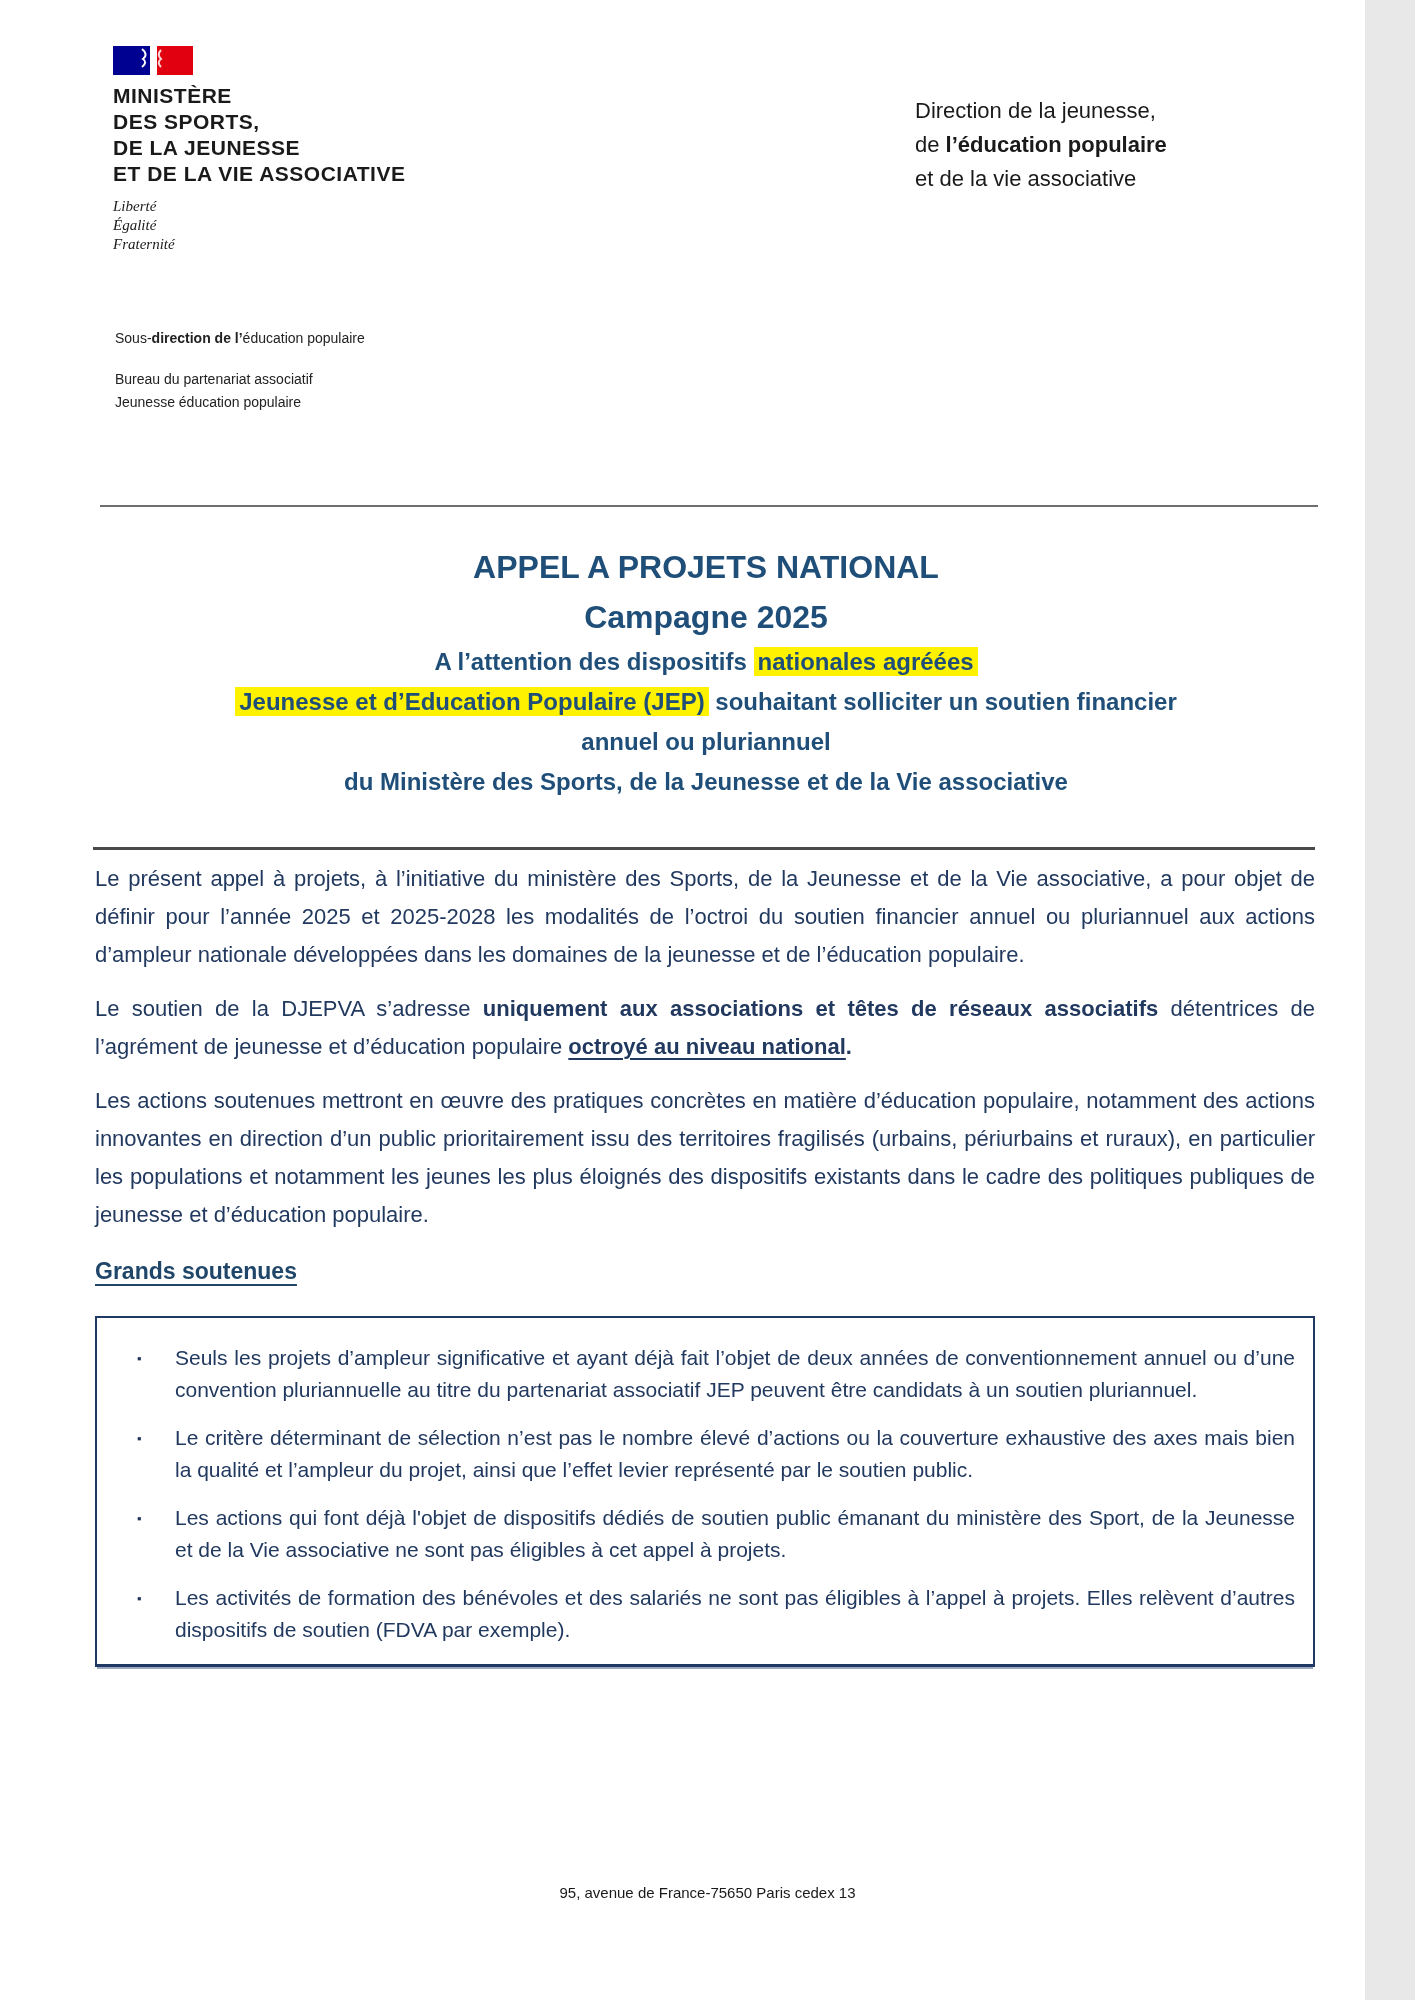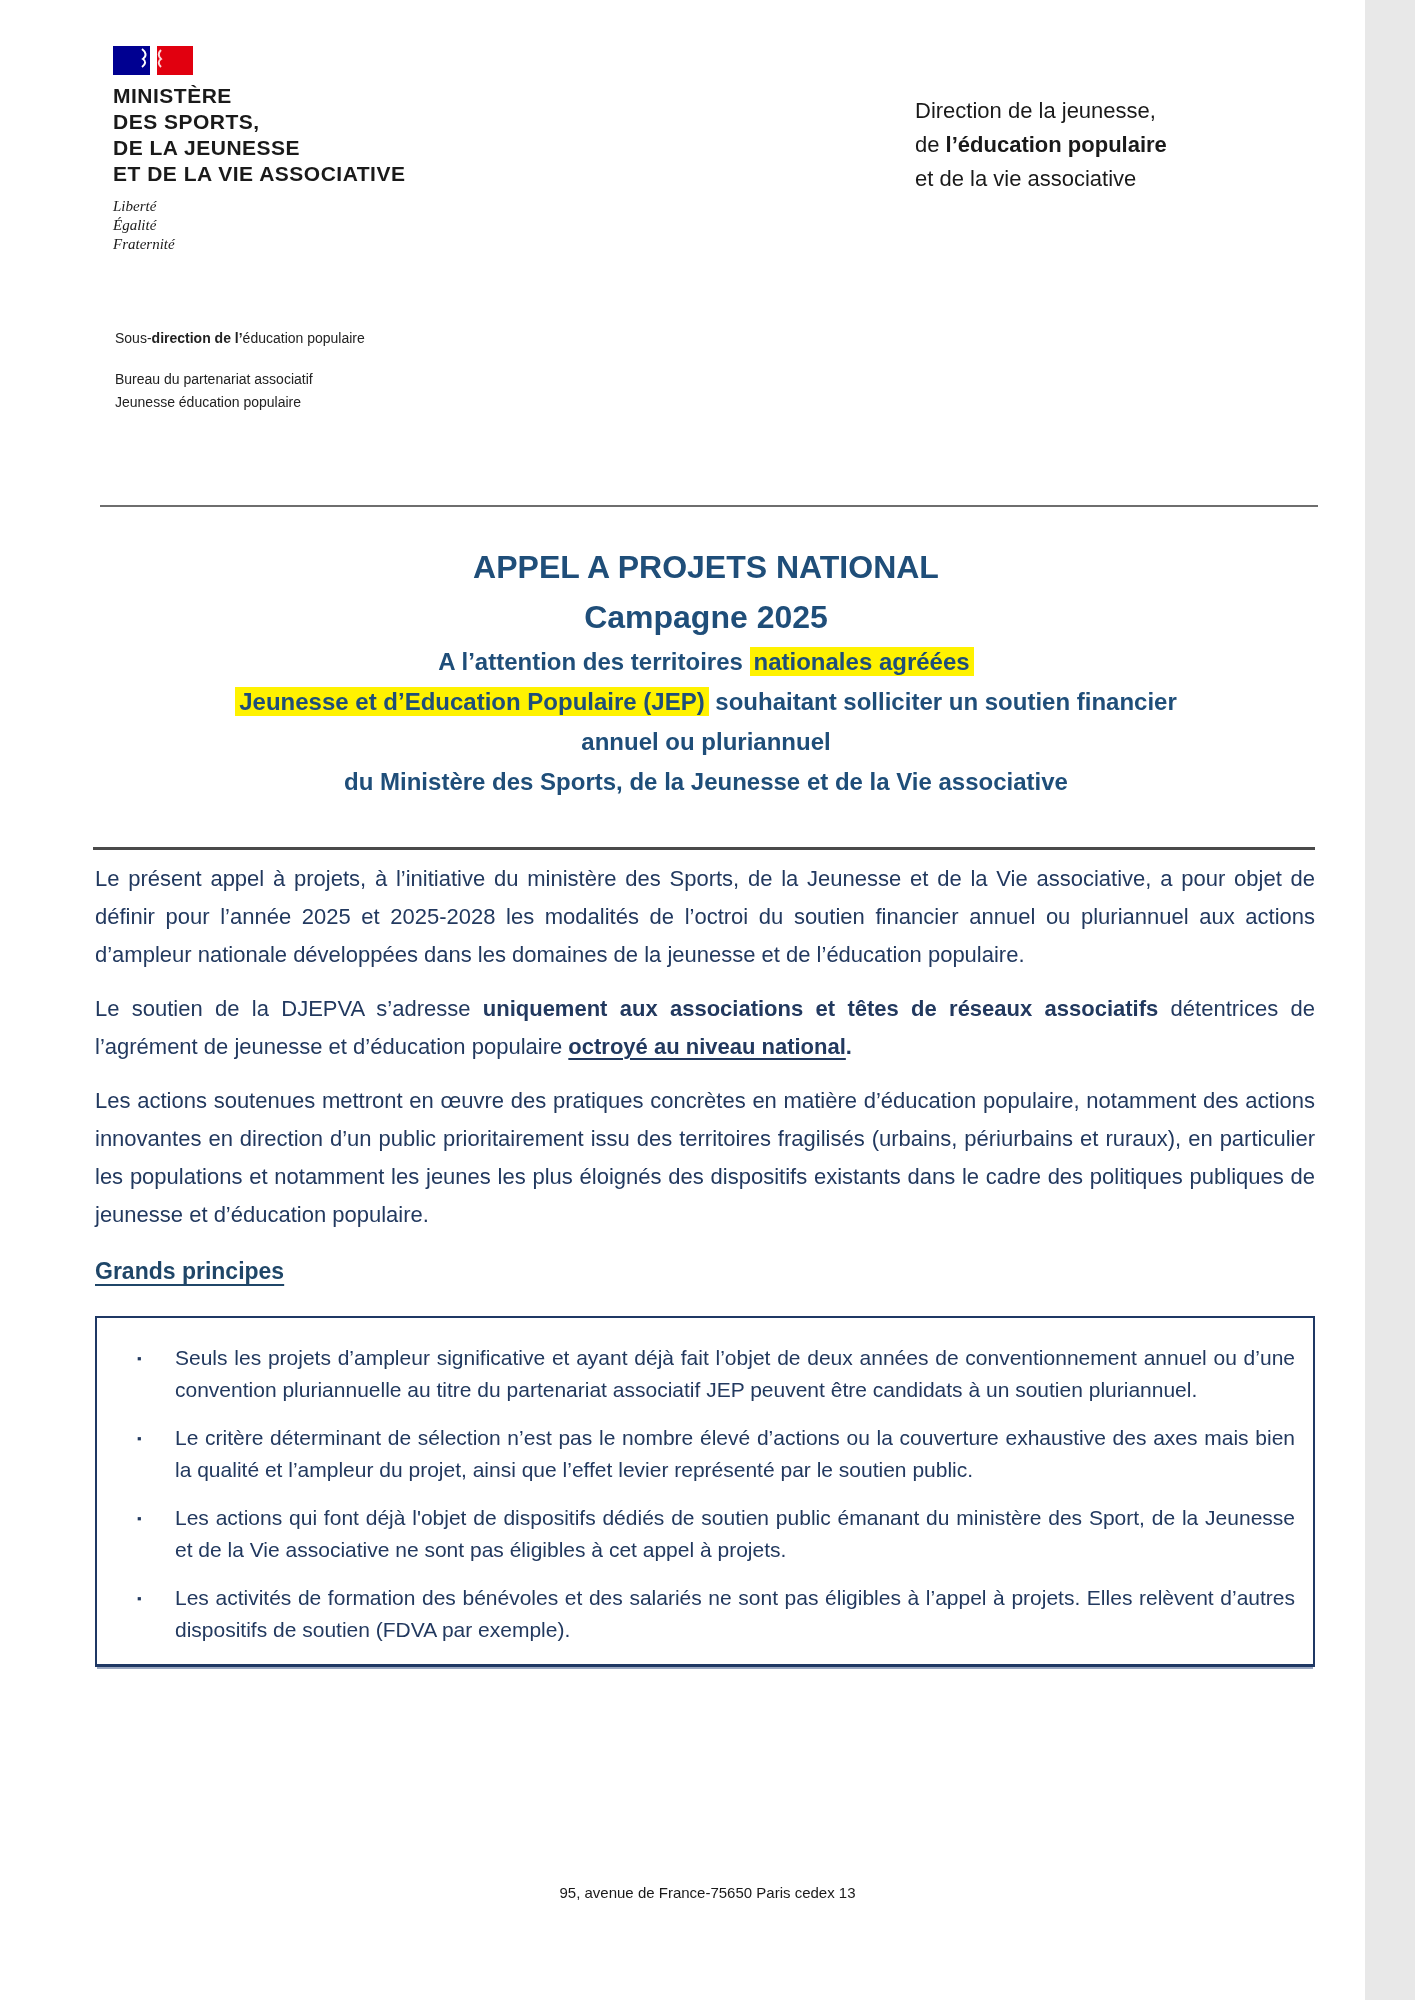--- a/index.html
+++ b/index.html
@@ -115,34 +115,34 @@
   <div class="bureau">
     <div>Bureau du partenariat associatif</div>
     <div>Jeunesse éducation populaire</div>
   </div>
 
   <div class="rule1"></div>
 
   <div class="title-block">
     <div class="main-title">APPEL A PROJETS NATIONAL</div>
     <div class="main-title">Campagne 2025</div>
-    <div class="sub-line"><span>A l’attention des territoires </span><span class="hl">nationales agréées</span></div>
+    <div class="sub-line"><span>A l’attention des dispositifs </span><span class="hl">nationales agréées</span></div>
     <div class="sub-line"><span class="hl">Jeunesse et d’Education Populaire (JEP)</span><span> souhaitant solliciter un soutien financier</span></div>
     <div class="sub-line">annuel ou pluriannuel</div>
     <div class="sub-line">du Ministère des Sports, de la Jeunesse et de la Vie associative</div>
   </div>
 
   <div class="rule2"></div>
 
   <div class="body-flow">
     <p>Le présent appel à projets, à l’initiative du ministère des Sports, de la Jeunesse et de la Vie associative, a pour objet de définir pour l’année 2025 et 2025-2028 les modalités de l’octroi du soutien financier annuel ou pluriannuel aux actions d’ampleur nationale développées dans les domaines de la jeunesse et de l’éducation populaire.</p>
     <p><span>Le soutien de la DJEPVA s’adresse </span><span class="bold">uniquement aux associations et têtes de réseaux associatifs</span><span> détentrices de l’agrément de jeunesse et d’éducation populaire </span><span class="bold-u">octroyé au niveau national</span><span class="bold">.</span></p>
     <p class="p3">Les actions soutenues mettront en œuvre des pratiques concrètes en matière d’éducation populaire, notamment des actions innovantes en direction d’un public prioritairement issu des territoires fragilisés (urbains, périurbains et ruraux), en particulier les populations et notamment les jeunes les plus éloignés des dispositifs existants dans le cadre des politiques publiques de jeunesse et d’éducation populaire.</p>
 
-    <div class="principles">Grands principes</div>
+    <div class="principles">Grands soutenues</div>
 
     <div class="pbox">
       <ul>
         <li>
           <span class="bullet-marker">▪</span>
           <span class="bullet-text">Seuls les projets d’ampleur significative et ayant déjà fait l’objet de deux années de conventionnement annuel ou d’une convention pluriannuelle au titre du partenariat associatif JEP peuvent être candidats à un soutien pluriannuel.</span>
         </li>
         <li>
           <span class="bullet-marker">▪</span>
           <span class="bullet-text">Le critère déterminant de sélection n’est pas le nombre élevé d’actions ou la couverture exhaustive des axes mais bien la qualité et l’ampleur du projet, ainsi que l’effet levier représenté par le soutien public.</span>

